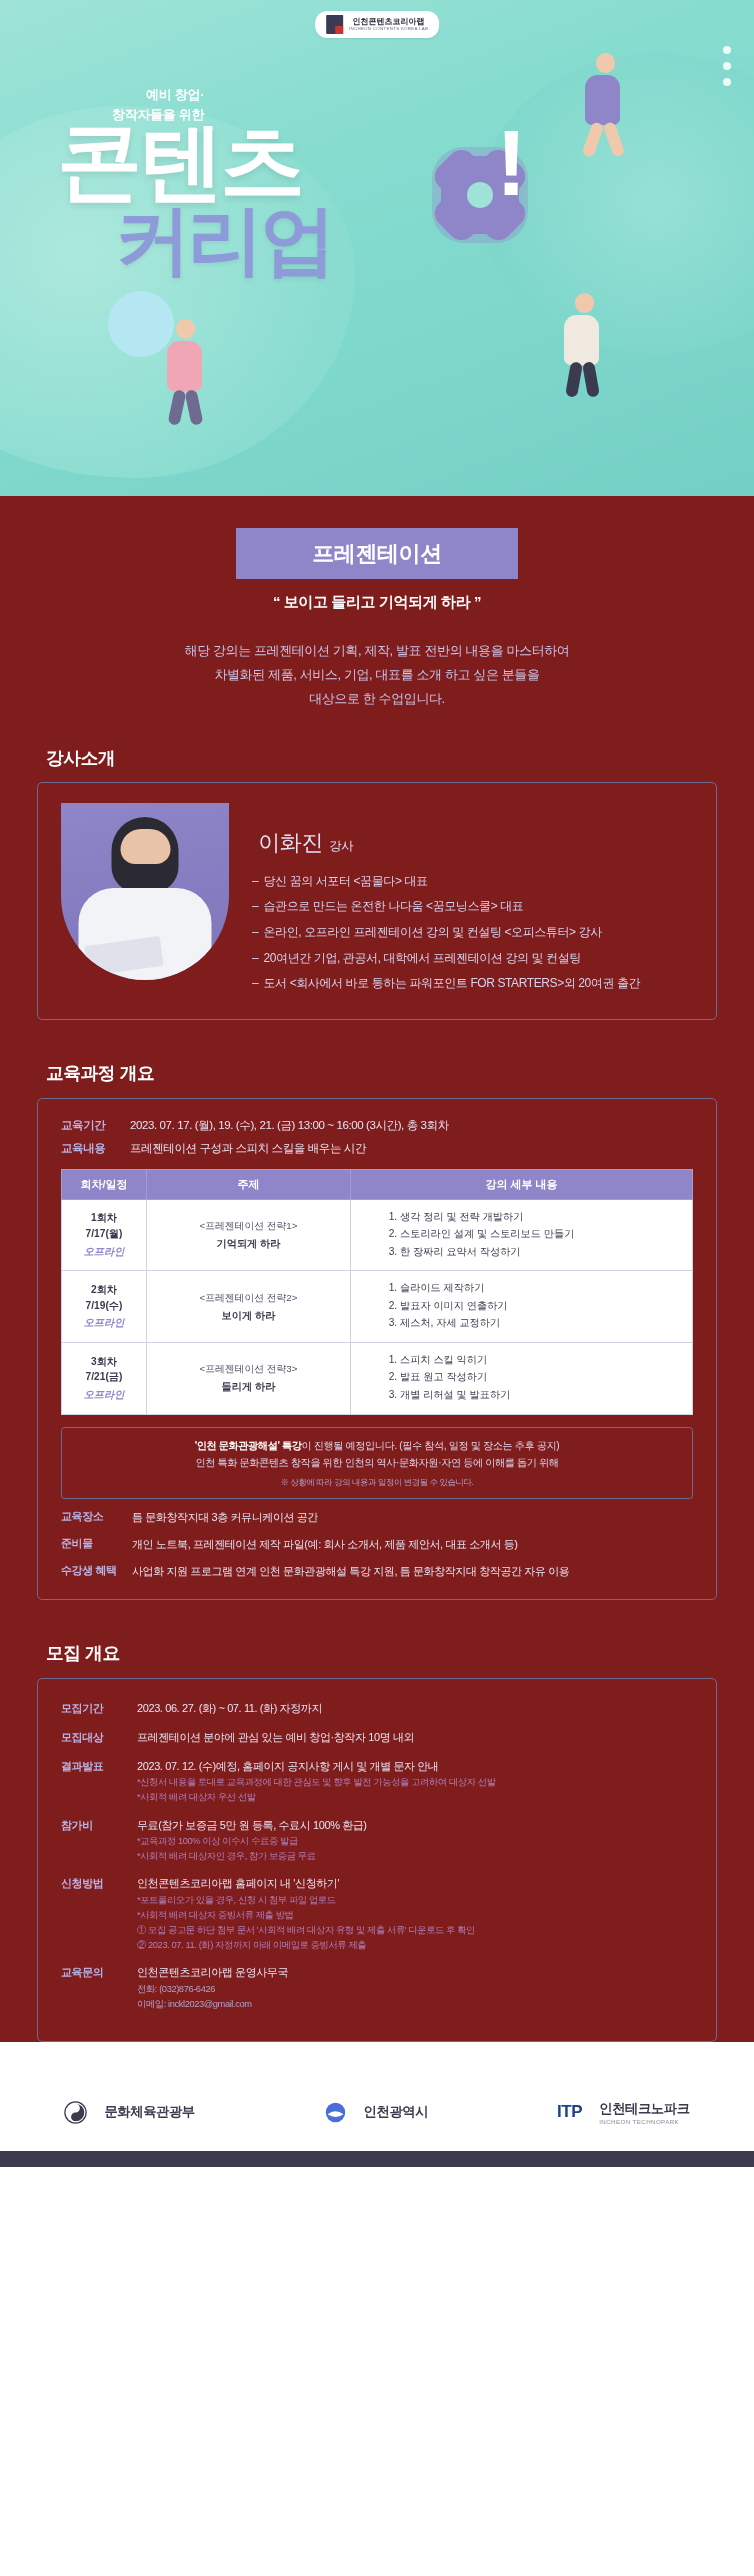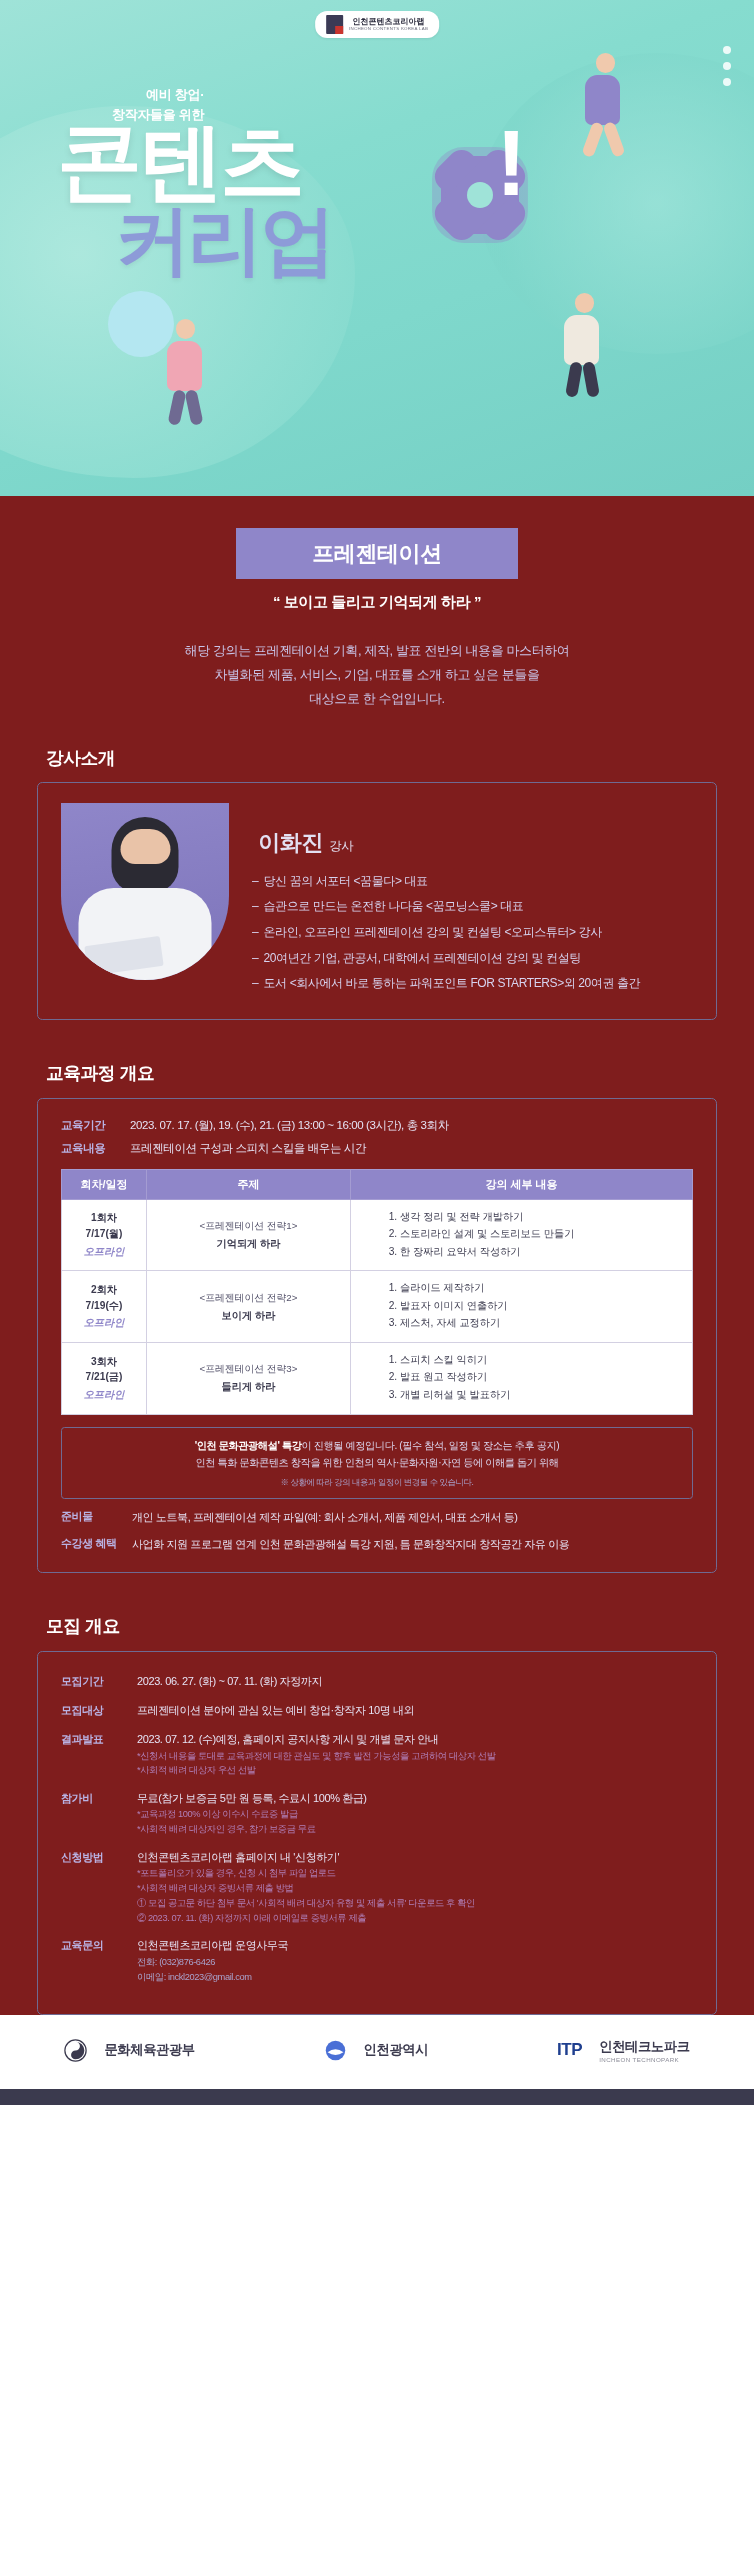--- a/index.html
+++ b/index.html
@@ -279,21 +279,21 @@
     <div class="sec-head">강사소개</div>
     <div class="panel" style="margin-bottom:41px">
       <div class="inst-wrap">
         <div class="inst-photo">
           <div class="hair"></div>
           <div class="torso"></div>
           <div class="book"></div>
         </div>
         <div style="padding-top:25px">
           <div class="inst-name">
-            <span style="font-size:22px;font-weight:bold">이화진</span><span>강사</span>
+            <span style="font-size:22px;font-weight:normal">이화진</span><span>강사</span>
           </div>
           <ul class="inst-list">
             <li>당신 꿈의 서포터 &lt;꿈물다&gt; 대표</li>
             <li>습관으로 만드는 온전한 나다움 &lt;꿈모닝스쿨&gt; 대표</li>
             <li>온라인, 오프라인 프레젠테이션 강의 및 컨설팅 &lt;오피스튜터&gt; 강사</li>
             <li>20여년간 기업, 관공서, 대학에서 프레젠테이션 강의 및 컨설팅</li>
             <li>도서 &lt;회사에서 바로 통하는 파워포인트 FOR STARTERS&gt;외 20여권 출간</li>
           </ul>
         </div>
       </div>
@@ -378,31 +378,35 @@
 
       <div class="note-box">
         <div>
           <b>'인천 문화관광해설' 특강</b><span>이 진행될 예정입니다. (필수 참석, 일정 및 장소는 추후 공지)</span>
         </div>
         <div>인천 특화 문화콘텐츠 창작을 위한 인천의 역사·문화자원·자연 등에 이해를 돕기 위해</div>
         <span class="tiny">※ 상황에 따라 강의 내용과 일정이 변경될 수 있습니다.</span>
       </div>
 
       <div class="kv2">
+        <div class="k">교육장소</div>
+        <div class="v">틈 문화창작지대 3층 커뮤니케이션 공간</div>
+      </div>
+      <div class="kv2">
         <div class="k">준비물</div>
         <div class="v">개인 노트북, 프레젠테이션 제작 파일(예: 회사 소개서, 제품 제안서, 대표 소개서 등)</div>
       </div>
       <div class="kv2">
         <div class="k">수강생 혜택</div>
         <div class="v">사업화 지원 프로그램 연계 인천 문화관광해설 특강 지원, 틈 문화창작지대 창작공간 자유 이용</div>
       </div>
     </div>
 
     <div class="sec-head">모집 개요</div>
-    <div class="panel" style="padding:21px 23px 17.7px">
+    <div class="panel" style="margin-bottom:35px;padding:21px 23px 17.7px">
       <div class="rk">
         <div class="k">모집기간</div>
         <div class="v"><span>2023. 06. 27. (화) ~ 07. 11. (화) 자정까지</span></div>
       </div>
       <div class="rk">
         <div class="k">모집대상</div>
         <div class="v"><span>프레젠테이션 분야에 관심 있는 예비 창업·창작자 10명 내외</span></div>
       </div>
       <div class="rk">
         <div class="k">결과발표</div>

